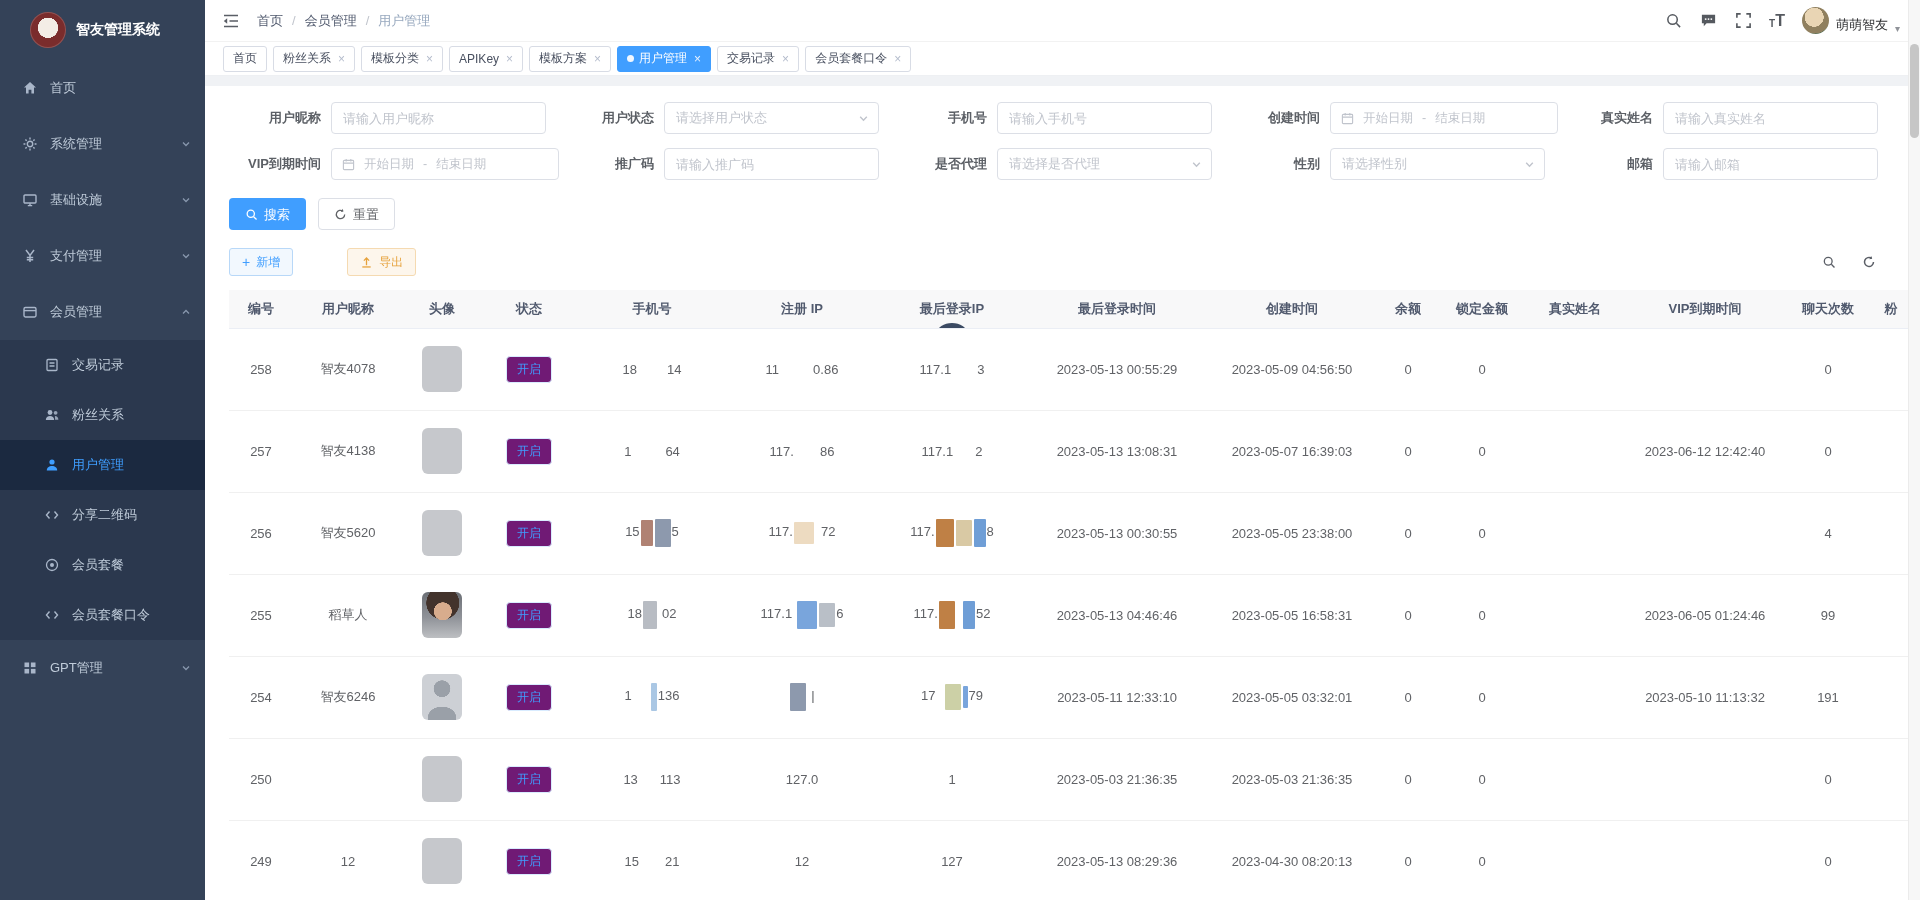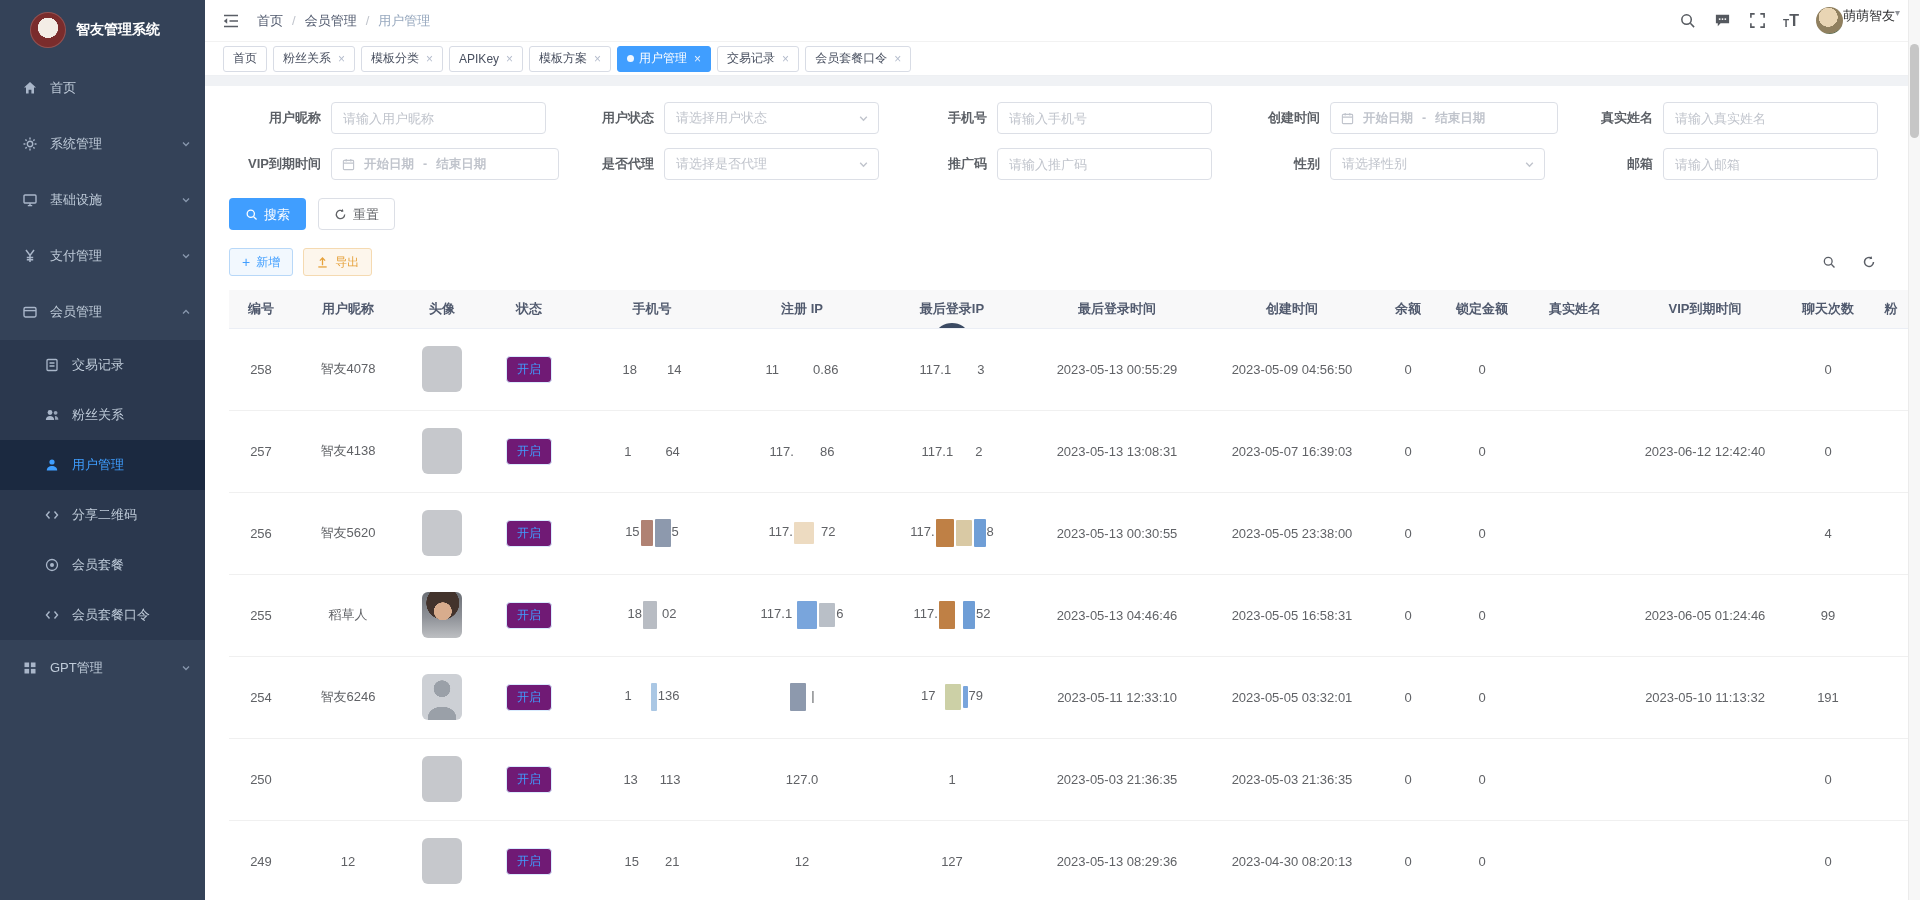--- a/index.html
+++ b/index.html
@@ -38,21 +38,21 @@
   .breadcrumb { margin-left:16px; font-size:13px; display:flex; align-items:center; gap:9px; }
   .crumb { color:#515a6e; cursor:pointer; }
   .crumb.current { color:#97a8be; cursor:default; }
   .sep { color:#c0c4cc; }
   .top-right { margin-left:auto; display:flex; align-items:center; gap:17px; }
   .top-icon { width:18px; height:18px; color:#55595f; cursor:pointer; display:inline-flex; align-items:center; justify-content:center; }
   .top-icon svg { width:17px; height:17px; }
   .fs-icon { font-weight:bold; color:#55595f; cursor:pointer; line-height:1; display:inline-flex; align-items:flex-end; }
   .fs-icon .fs-small { font-size:10px; }
   .fs-icon .fs-big { font-size:16px; }
-  .user-chip { display:flex; align-items:flex-start; cursor:pointer; }
+  .user-chip { display:flex; align-items:flex-end; gap:7px; cursor:pointer; }
   .user-avatar { width:27px; height:27px; border-radius:50%;
     background: radial-gradient(circle at 45% 38%, #e9d5b4 0 42%, #90805f 43% 72%, #5f7054 73% 100%); }
   .user-name { font-size:13px; color:#303133; }
   .user-caret { color:#909399; font-size:10px; }
 
   .tabsbar { height:34px; flex:0 0 34px; display:flex; align-items:center; padding-left:18px; gap:6px; background:#fff; border-bottom:1px solid #eef0f3; }
   .tab { display:inline-flex; align-items:center; gap:5px; height:26px; padding:0 9px; border:1px solid #d8dce5; background:#fff; font-size:12px; color:#495060; border-radius:3px; cursor:pointer; white-space:nowrap; }
   .tab .dot { width:7px; height:7px; border-radius:50%; background:rgba(255,255,255,.92); display:none; }
   .tab.active { background:#409eff; border-color:#409eff; color:#fff; }
   .tab.active .dot { display:inline-block; }
@@ -65,34 +65,34 @@
   
   .filters { display:grid; grid-template-columns:repeat(5,333px); row-gap:14px; padding-left:24px; }
   .filter-cell { display:flex; align-items:center; }
   .filter-label { flex:0 0 92px; width:92px; text-align:right; margin-right:10px; font-size:13px; color:#5c6066; font-weight:bold; white-space:nowrap; }
   .f-input { width:215px; height:32px; border:1px solid #dcdfe6; border-radius:4px; padding:0 11px; font-size:13px; color:#606266; background:#fff; outline:none; }
   .f-input::placeholder { color:#c0c4cc; }
   .f-select { width:215px; height:32px; border:1px solid #dcdfe6; border-radius:4px; display:flex; align-items:center; padding:0 9px 0 11px; font-size:13px; color:#c0c4cc; cursor:pointer; background:#fff; }
   .f-select .ph { flex:1; white-space:nowrap; overflow:hidden; }
   .sel-caret { color:#c0c4cc; display:inline-flex; }
   .sel-caret svg { width:11px; height:11px; }
-  .f-daterange { width:228px; height:32px; border:1px solid #dcdfe6; border-radius:4px; display:flex; align-items:center; padding:0 10px; gap:9px; font-size:12.5px; color:#c0c4cc; cursor:pointer; background:#fff; white-space:nowrap;font-weight:bold; }
+  .f-daterange { width:228px; height:32px; border:1px solid #dcdfe6; border-radius:4px; display:flex; align-items:center; padding:0 10px; gap:9px; font-size:12.5px; color:#c0c4cc; cursor:pointer; background:#fff; white-space:nowrap; }
   .cal-icon { display:inline-flex; color:#c0c4cc; }
   .cal-icon svg { width:13px; height:13px; }
 
   
   .action-row { margin:18px 0 0 24px; display:flex; gap:12px; }
   .btn { display:inline-flex; align-items:center; gap:6px; height:32px; padding:0 15px; border-radius:4px; font-size:13px; cursor:pointer; border:1px solid transparent; line-height:1; }
   .btn svg { width:13px; height:13px; }
   .btn-primary { background:#409eff; color:#fff; }
   .btn-plain { background:#fff; border-color:#dcdfe6; color:#606266; }
   .toolbar { margin:18px 24px 0 24px; display:flex; align-items:center; }
   .btn-mini { height:28px; padding:0 12px; font-size:12px; border-radius:3px; }
   .btn-add { color:#409eff; background:#f2f8fe; border:1px solid #b8d8f8; margin-right:10px; }
-  .btn-export { color:#e6a23c; background:#fdf6ec; border:1px solid #f5dab1; }
+  .btn-export { color:#e6a23c; background:#fdf6ec; border:1px solid #f5dab1;margin-left:44px; }
   .plus-glyph { font-size:14px; line-height:1; }
   .tool-icons { margin-left:auto; display:flex; gap:14px; margin-right:14px; }
   .icon-circle { width:26px; height:26px; border-radius:50%; display:flex; align-items:center; justify-content:center; color:#5a5e66; cursor:pointer; background:#fff; }
   .icon-circle svg { width:14px; height:14px; }
 
   
   .table-wrap { margin:14px 0 0 24px; }
   table { border-collapse:collapse; table-layout:fixed; width:1682px; font-size:13px; color:#606266; }
   thead th { height:38px; background:#f8f8f9; color:#515a6e; font-weight:bold; font-size:13px; text-align:center; position:relative; border-bottom:1px solid #ebeef5; white-space:nowrap; overflow:hidden; }
   tbody td { height:82px; text-align:center; border-bottom:1px solid #f0f0f0; white-space:nowrap; overflow:hidden; }
@@ -395,33 +395,33 @@
                   <rect x="1.5" y="2.5" width="11" height="10" rx="1" fill="none" stroke="currentColor" stroke-width="1.2"></rect>
                   <path d="M4.5 1.2 V3.8 M9.5 1.2 V3.8 M1.5 5.5 H12.5" stroke="currentColor" stroke-width="1.2"></path>
                 </svg>
               </span>
               <span>开始日期</span>
               <span>-</span>
               <span>结束日期</span>
             </div>
           </div>
           <div class="filter-cell">
+            <span class="filter-label">推广码</span>
+            <input class="f-input" placeholder="请输入推广码" style="">
+          </div>
+          <div class="filter-cell">
             <span class="filter-label">是否代理</span>
             <div class="f-select">
               <span class="ph">请选择是否代理</span>
               <span class="sel-caret">
                 <svg viewBox="0 0 10 10">
                   <path d="M2 3.5 L5 6.5 L8 3.5" stroke="currentColor" fill="none" stroke-width="1.3"></path>
                 </svg>
               </span>
             </div>
-          </div>
-          <div class="filter-cell">
-            <span class="filter-label">推广码</span>
-            <input class="f-input" placeholder="请输入推广码" style="">
           </div>
           <div class="filter-cell">
             <span class="filter-label">性别</span>
             <div class="f-select">
               <span class="ph">请选择性别</span>
               <span class="sel-caret">
                 <svg viewBox="0 0 10 10">
                   <path d="M2 3.5 L5 6.5 L8 3.5" stroke="currentColor" fill="none" stroke-width="1.3"></path>
                 </svg>
               </span>

